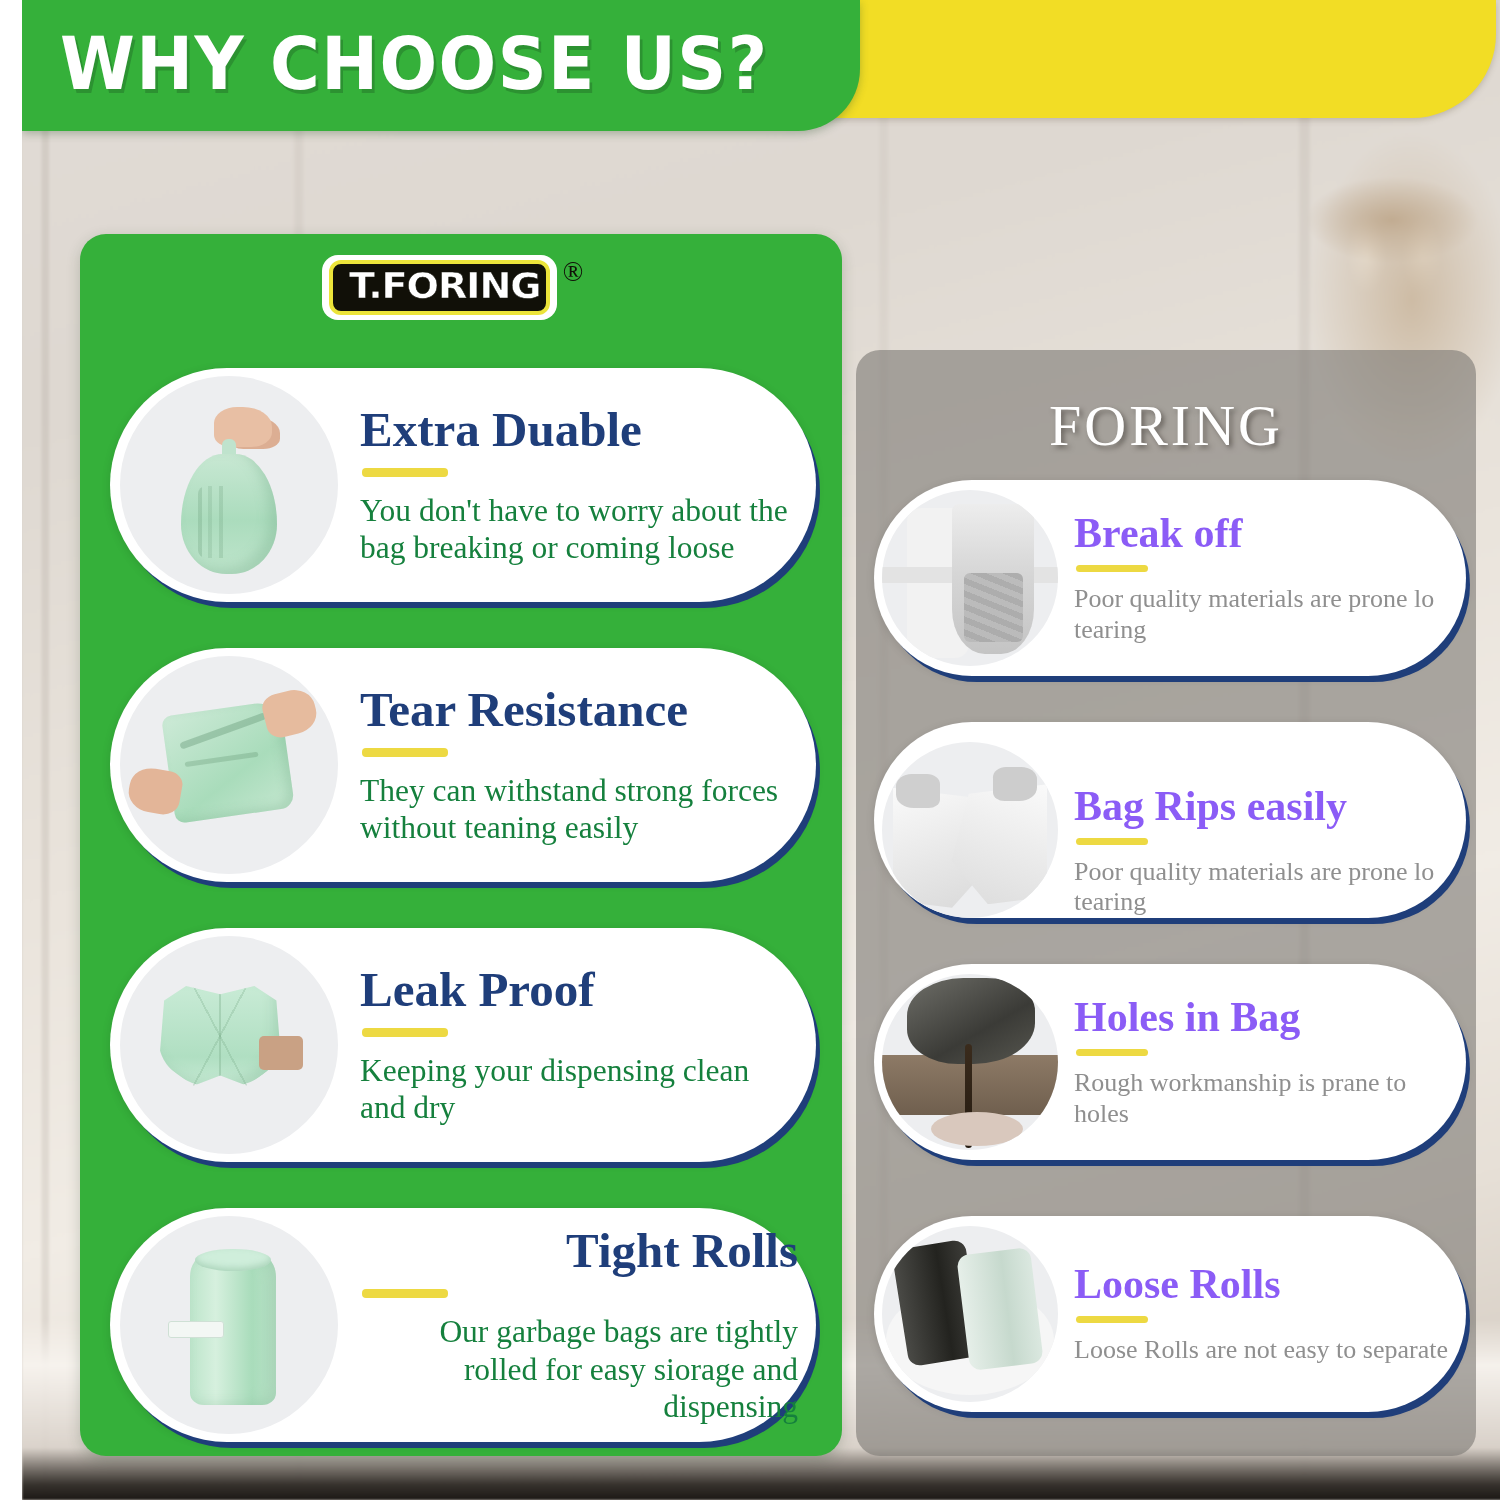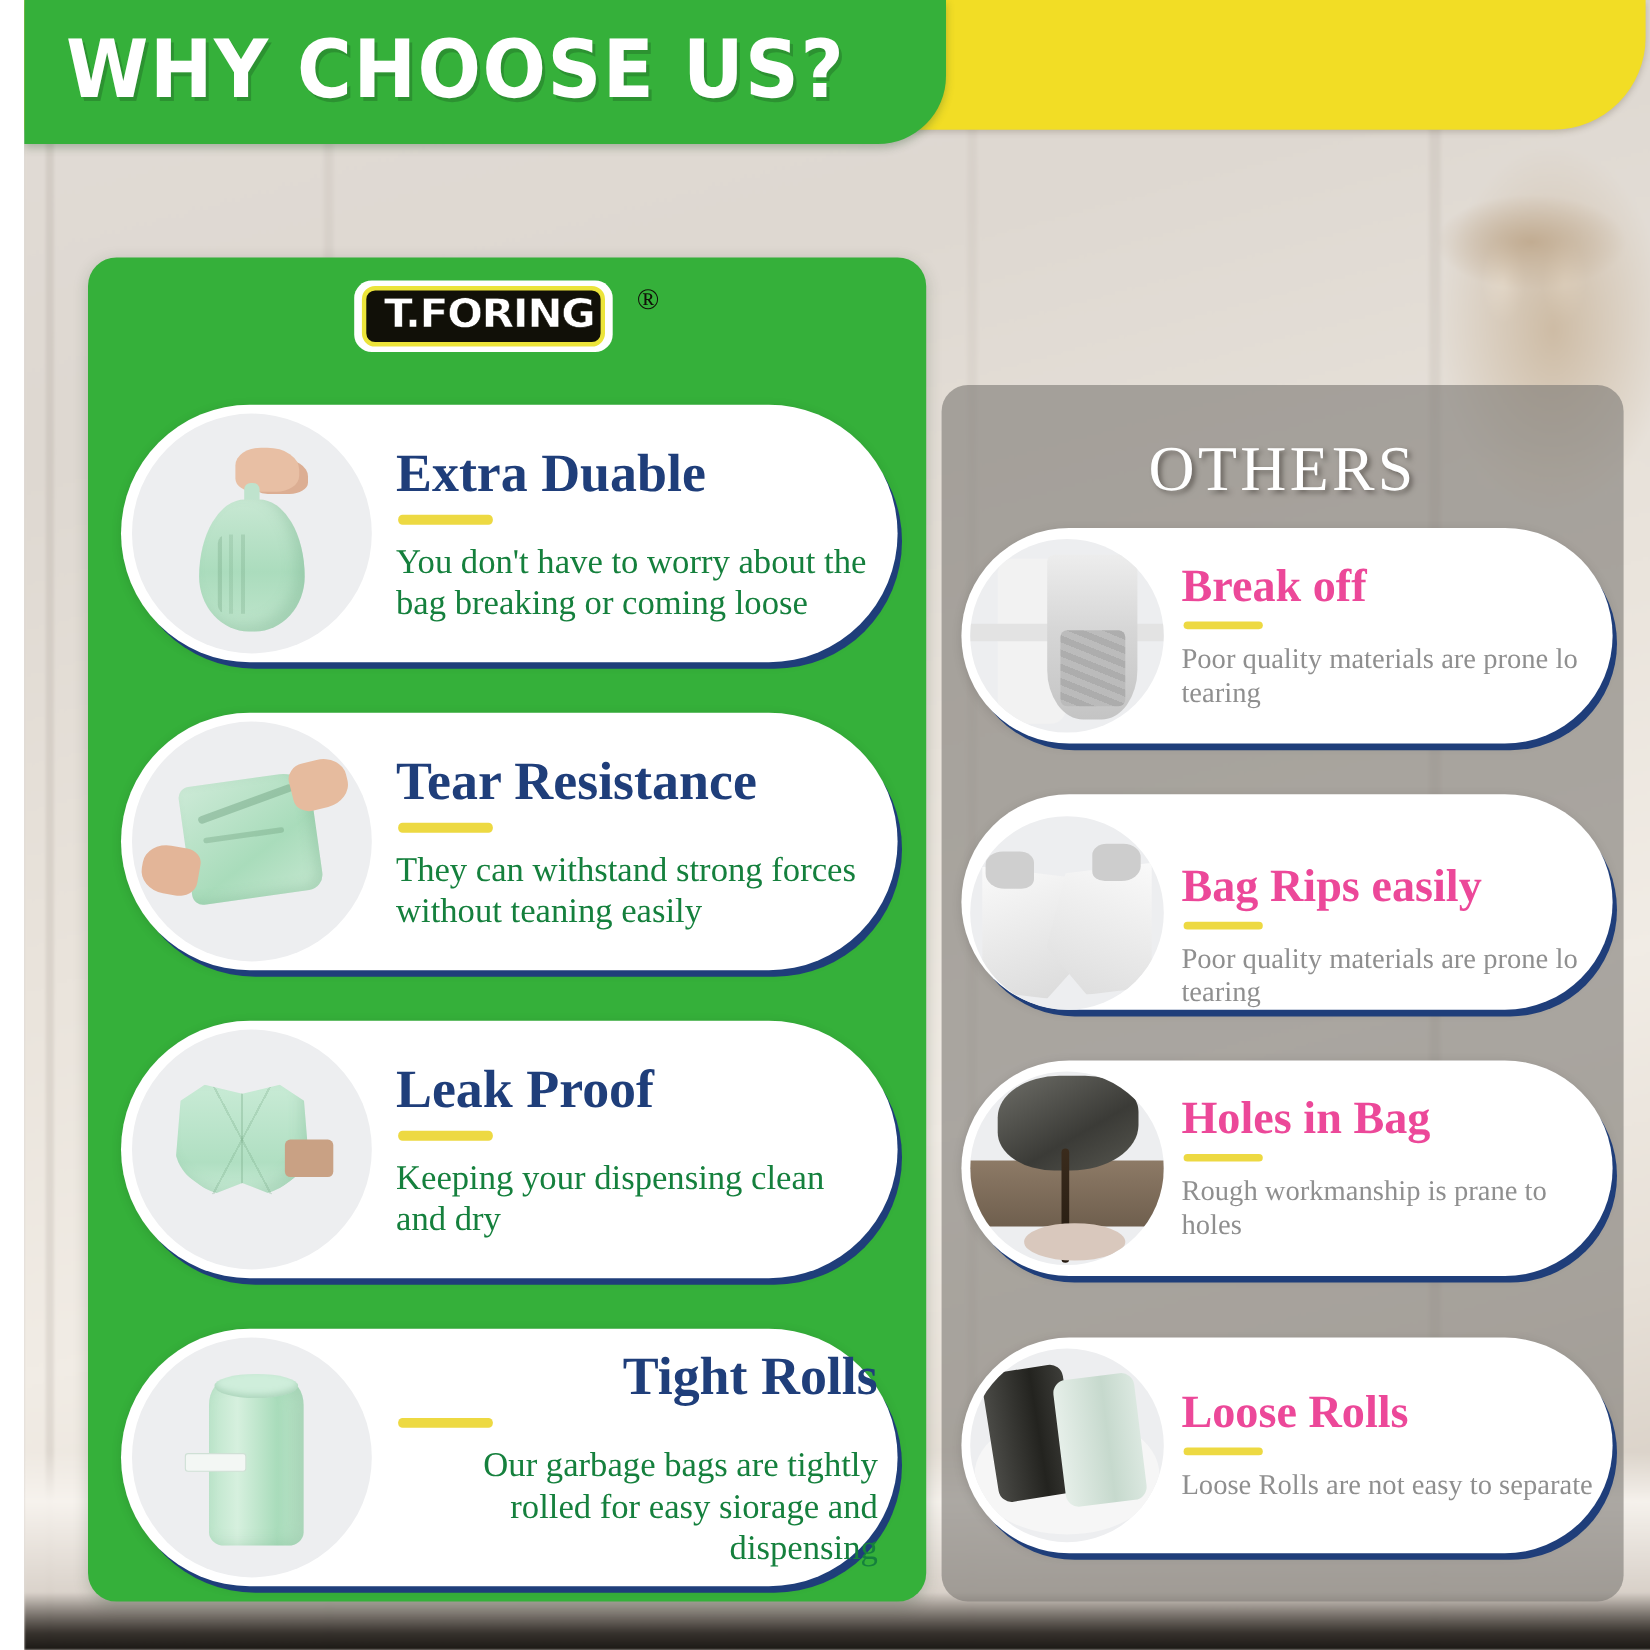--- a/index.html
+++ b/index.html
@@ -92,21 +92,21 @@
     width: 620px; height: 1106px;
     background: rgba(126,122,118,.62);
     border-radius: 24px;
   }
 
   
   .logo-wrap {
     position: absolute;
     left: 300px; top: 255px;
     display: flex;
-    gap: 22px;
+    gap: 6px;
   }
   .logo-plate {
     position: relative;
     background: #ffffff;
     border-radius: 16px;
     padding: 5px 7px;
   }
   .logo-inner {
     background: #111008;
     border: 4px solid #ece43a;
@@ -193,21 +193,21 @@
   .card.ours .card-desc { font-size: 31.5px; color: #15803d; }
 
   
   .card.others {
     left: 852px;
     width: 592px;
     border-radius: 100px;
   }
   .card.others .thumb { width: 176px; height: 176px; margin-left: 8px; }
   .card.others .body { padding-left: 16px; padding-right: 14px; }
-  .card.others .card-title { font-size: 42px; color: #ec4899; }
+  .card.others .card-title { font-size: 42px; color: #8b5cf6; }
   .card.others .accent-bar { width: 72px; height: 7px; margin: 10px 0 12px 2px; }
   .card.others .card-desc { font-size: 26px; color: #8f8f8f; }
 
   
   .art { position: absolute; inset: 0; }
 
   
   .art-bag-hang .hand {
     position: absolute; left: 43%; top: 14%;
     width: 58px; height: 40px; background: #e8bfa4;
@@ -397,21 +397,21 @@
   <div class="logo-wrap">
     <div class="logo-plate">
       <div class="logo-inner">
         <span class="logo-text">T.FORING</span>
       </div>
     </div>
     <span class="logo-reg">®</span>
   </div>
 
   <div class="panel-gray"></div>
-  <div class="others-title">OTHERS</div>
+  <div class="others-title">FORING</div>
 
   <div class="card ours" style="top:368px;height:234px;">
     <div class="thumb">
       <div class="art art-bag-hang">
         <div class="hand"></div>
           <div class="knot"></div>
           <div class="sack"></div>
       </div>
     </div>
     <div class="body">

